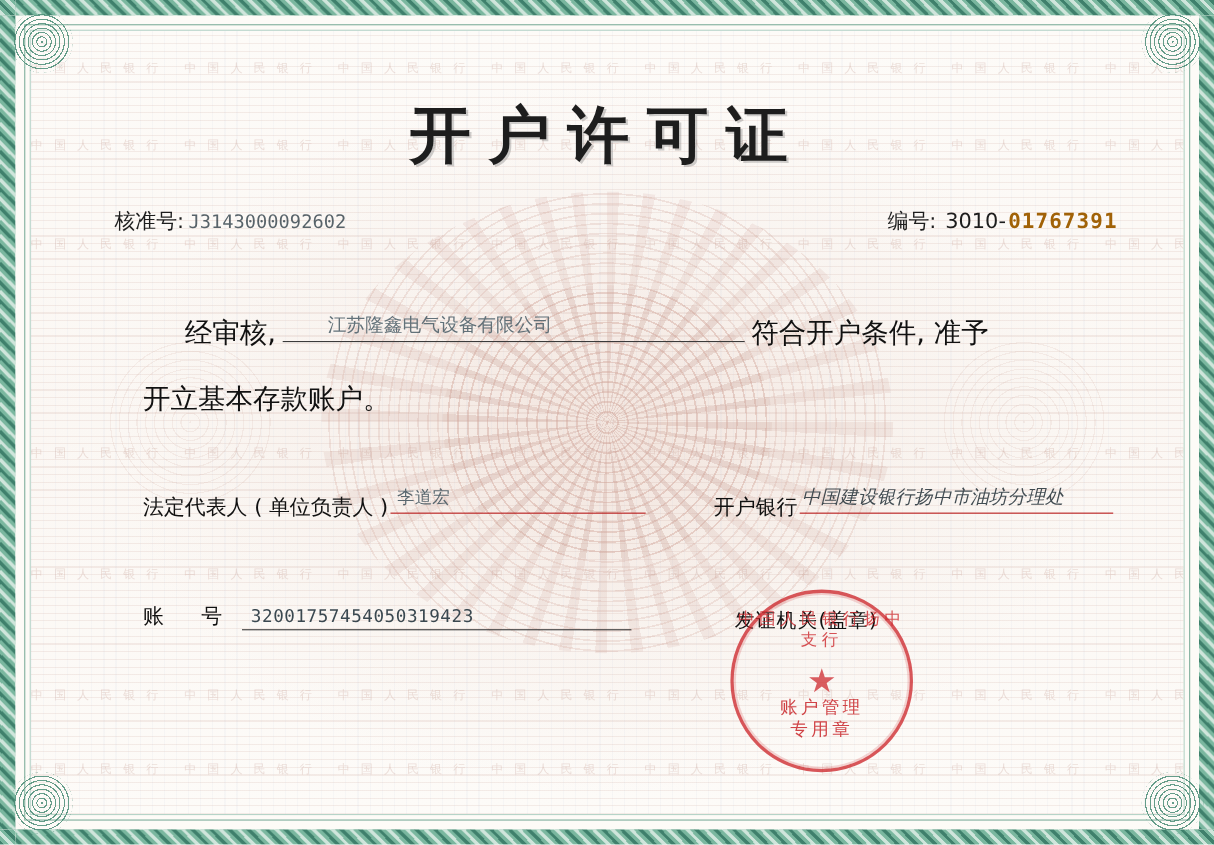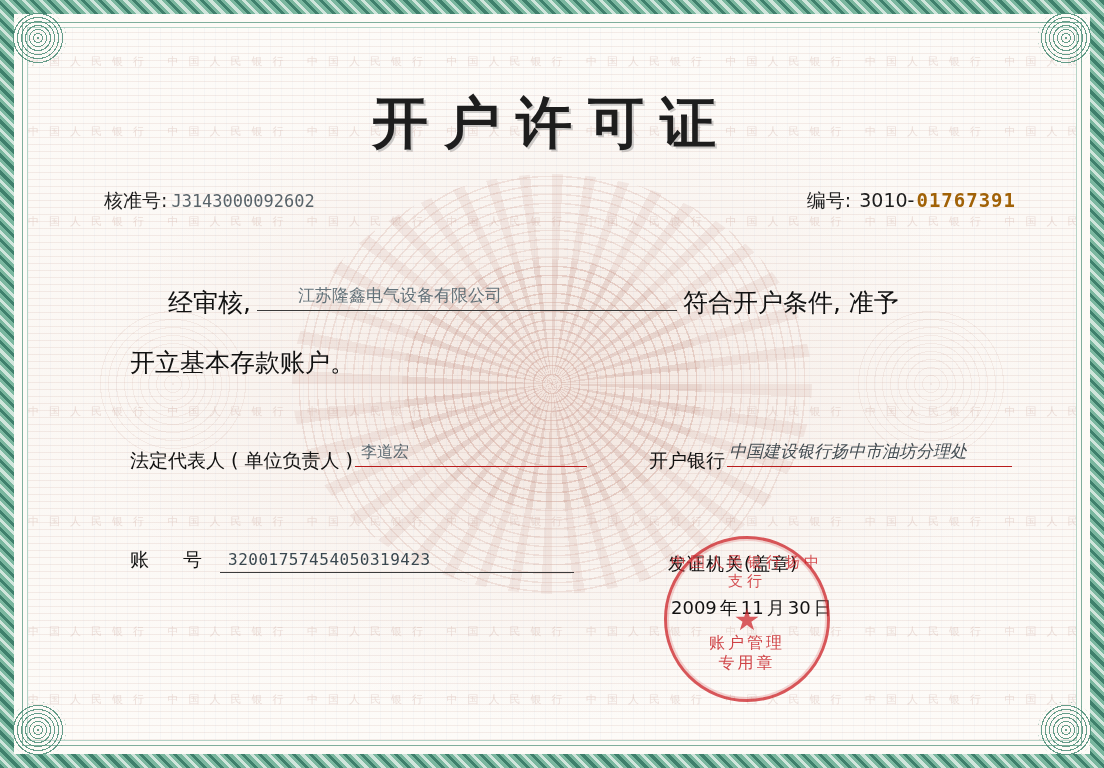--- a/index.html
+++ b/index.html
@@ -410,28 +410,20 @@
 
     <div class="row-account">
       <span class="acct-label">账 号</span>
       <span class="fill">
         <span>32001757454050319423</span>
       </span>
     </div>
 
     <div class="issuer-block">
       <div class="issuer-line">发证机关(盖章)</div>
-      <div class="date-line">
-        <span class="num">2009</span>
-        <span>年</span>
-        <span class="num">11</span>
-        <span>月</span>
-        <span class="num">30</span>
-        <span>日</span>
-      </div>
     </div>
 
     <div class="seal">
       <div class="arc-top">中国人民银行扬中支行</div>
       <div class="star">★</div>
       <div class="center-text">
         <div>账户管理</div>
         <div>专用章</div>
       </div>
     </div>

